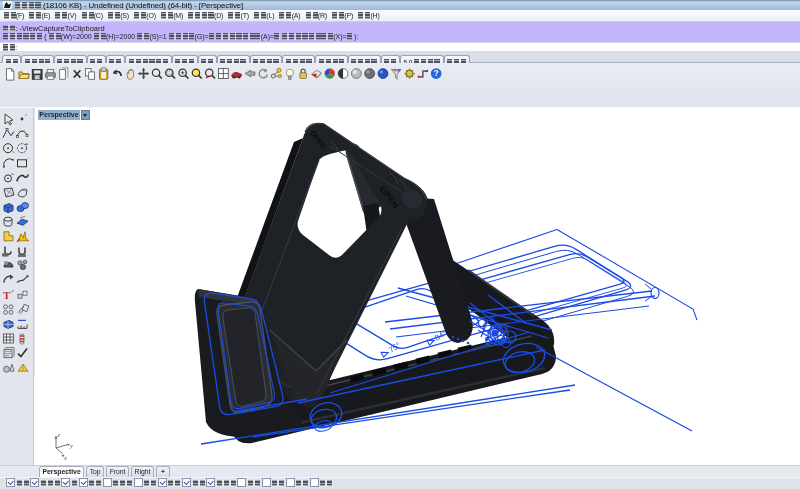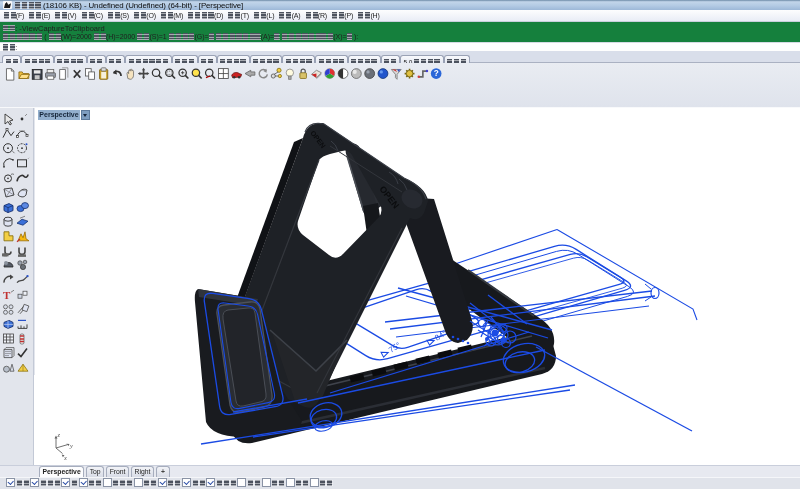--- a/index.html
+++ b/index.html
@@ -16,21 +16,21 @@
   #titleicon:after{content:"";position:absolute;left:1px;top:1px;width:7px;height:6px;
     background:#1a1a1a;clip-path:polygon(0 100%,15% 30%,40% 0,60% 45%,100% 20%,85% 100%);}
   #titletext{left:15px;top:1px;width:520px;height:9px;font-size:7.9px;color:#0d0d0d;
     line-height:9px;white-space:nowrap;letter-spacing:-0.1px;}
   
   #menubar{left:0;top:10px;width:800px;height:12px;
     background:linear-gradient(#fdfdfe,#e9edf6);border-bottom:1px solid #c8cfdd;
     box-sizing:border-box;font-size:7px;color:#1a1a1a;white-space:nowrap;padding-left:1px;}
   #menubar span{display:inline-block;height:11px;line-height:12px;padding:0 2.6px;letter-spacing:-0.2px;}
   
-  #cmd{left:0;top:22px;width:800px;height:29px;background:#15803d;
+  #cmd{left:0;top:22px;width:800px;height:29px;background:#c4b5fd;
     border-bottom:1px solid #b9c0cf;box-sizing:border-box;padding-left:36px;}
   #cmd .l1{position:absolute;left:3px;top:1.5px;font-size:7.5px;color:#202020;white-space:nowrap;}
   #cmd .l2{position:absolute;left:3px;top:11px;font-size:7px;color:#202020;white-space:nowrap;}
   #cmdin{left:0;top:42px;width:800px;height:9px;background:#fefefe;border-top:1px solid #d5dae4;box-sizing:border-box;}
   #cmdin span{position:absolute;left:3px;top:1px;font-size:7px;color:#202020;}
   
   #ttabs{left:0;top:51px;width:800px;height:12px;background:#d9deea;
     border-bottom:1px solid #aab1c2;box-sizing:border-box;white-space:nowrap;padding-left:2px;}
   #ttabs span{display:inline-block;height:11px;line-height:13px;margin-right:0px;
     padding:0 2.5px;font-size:6.5px;color:#222;

